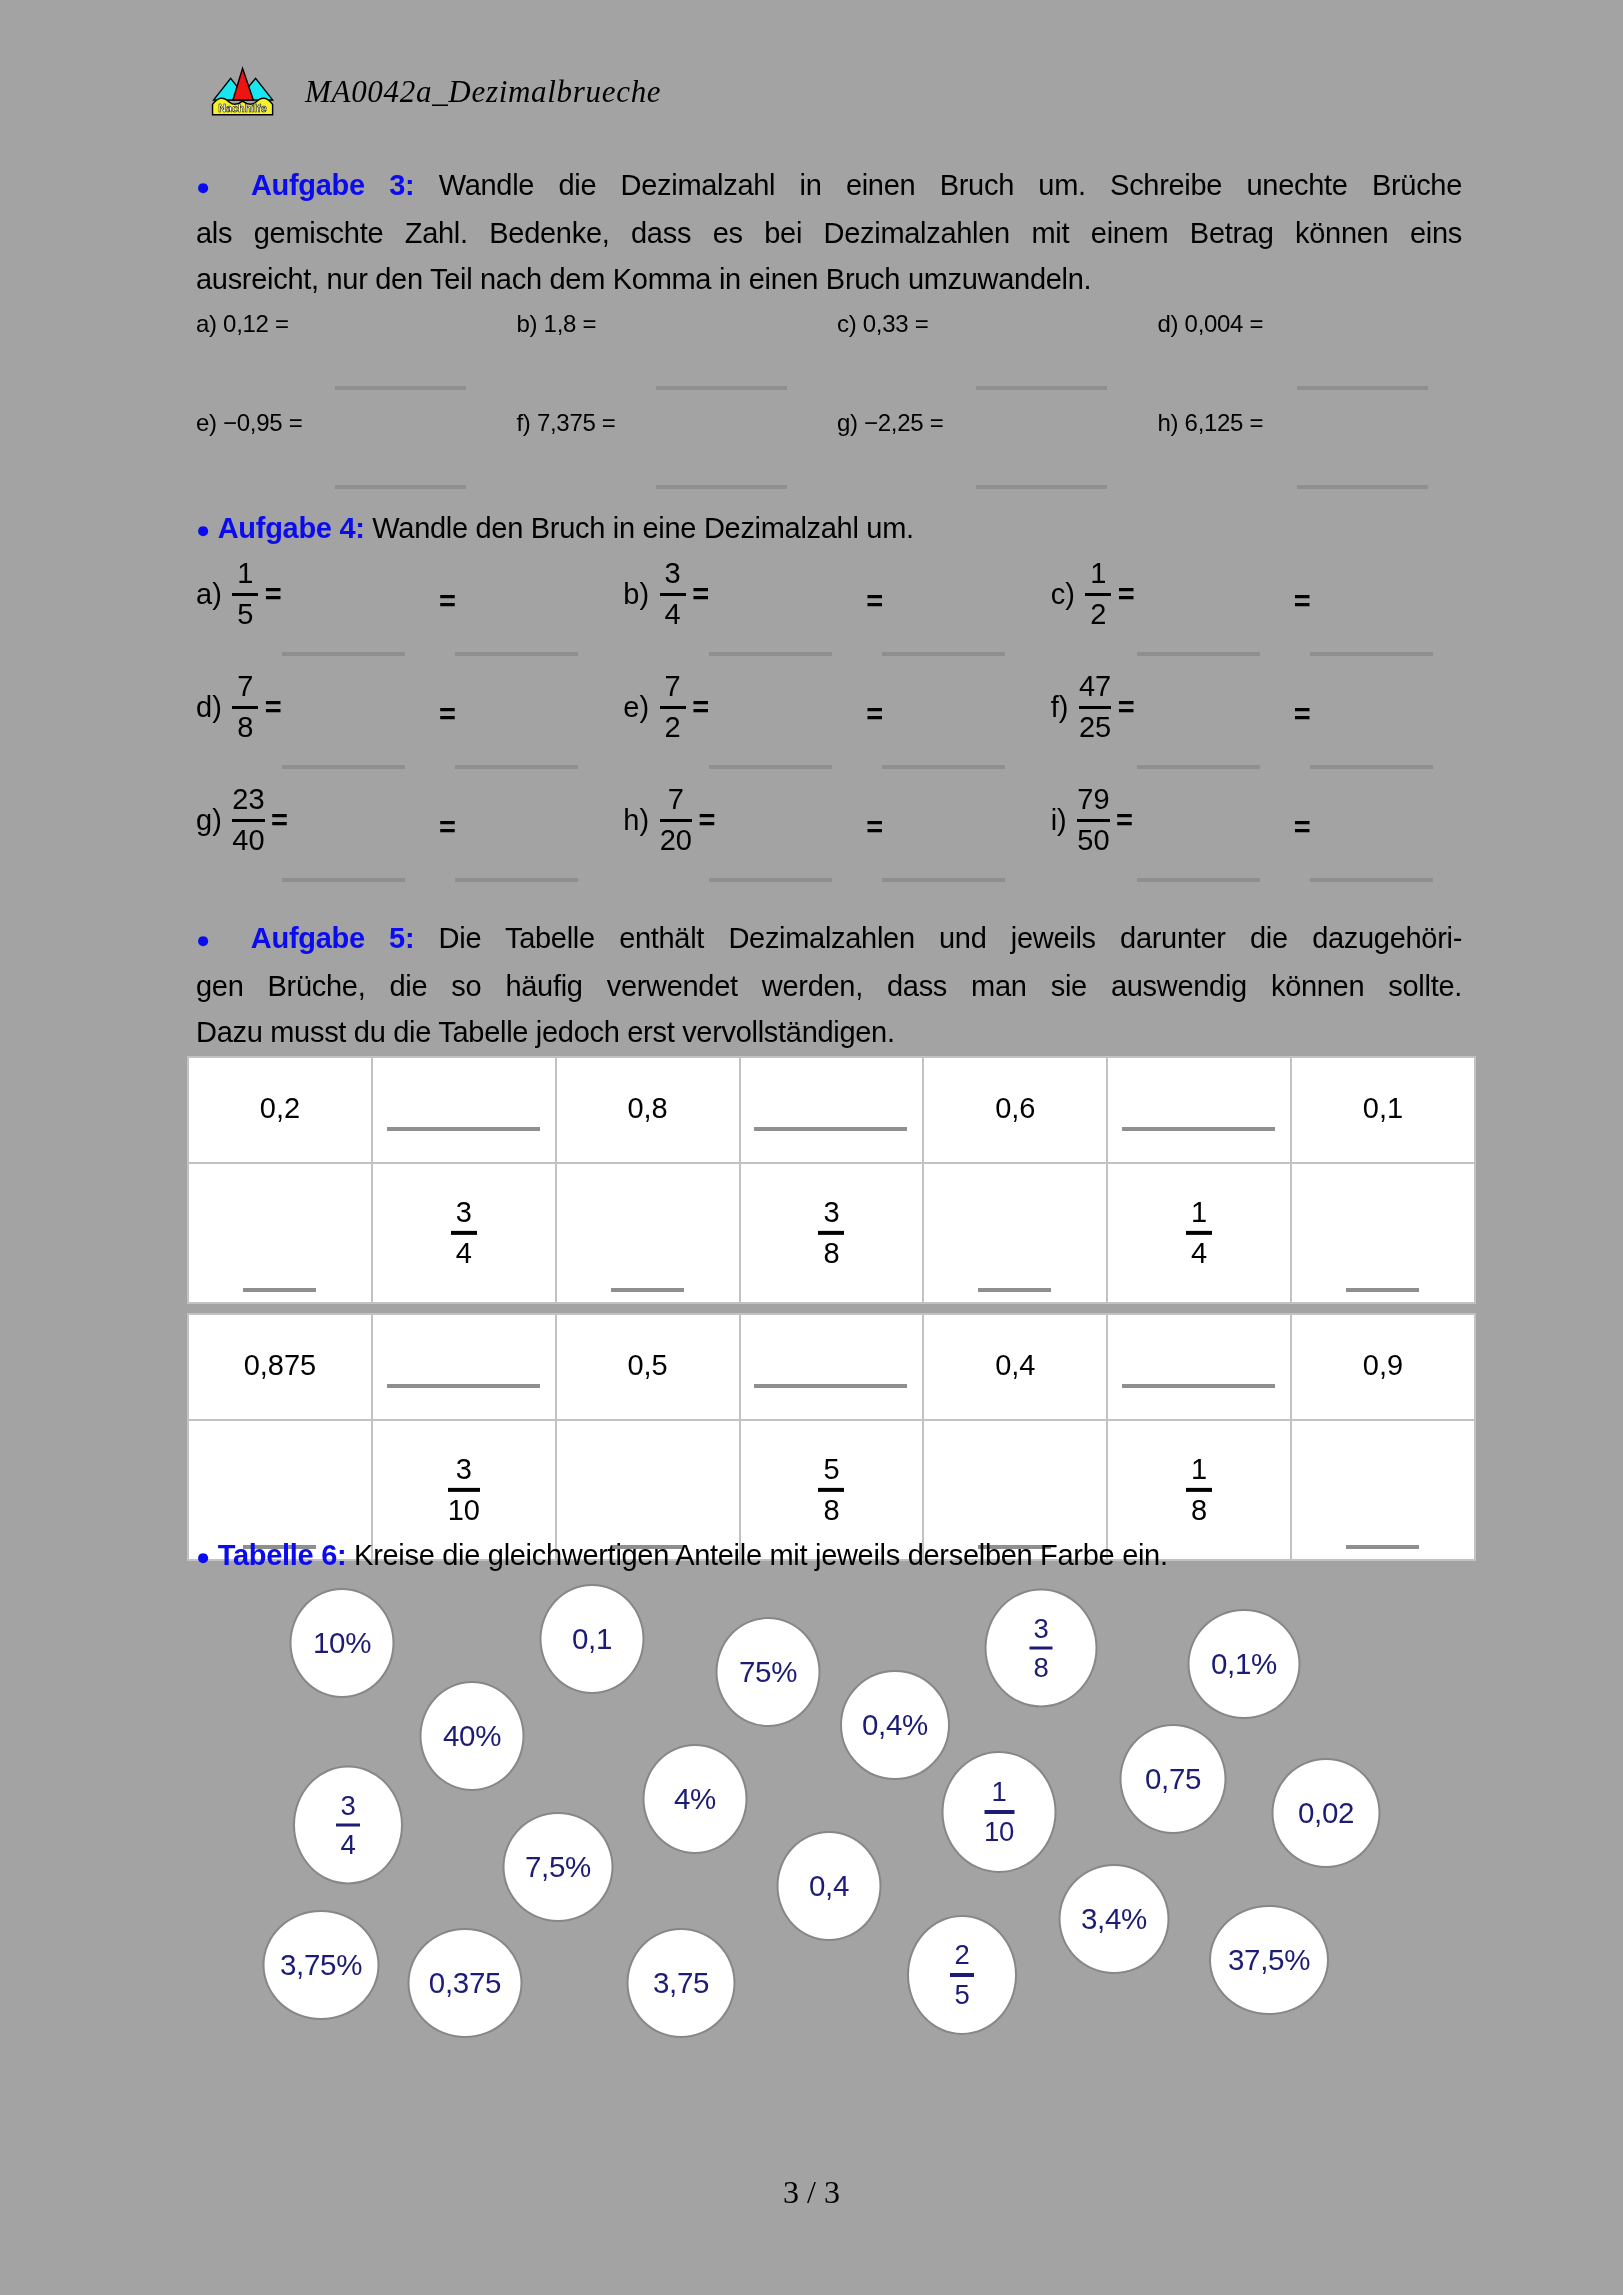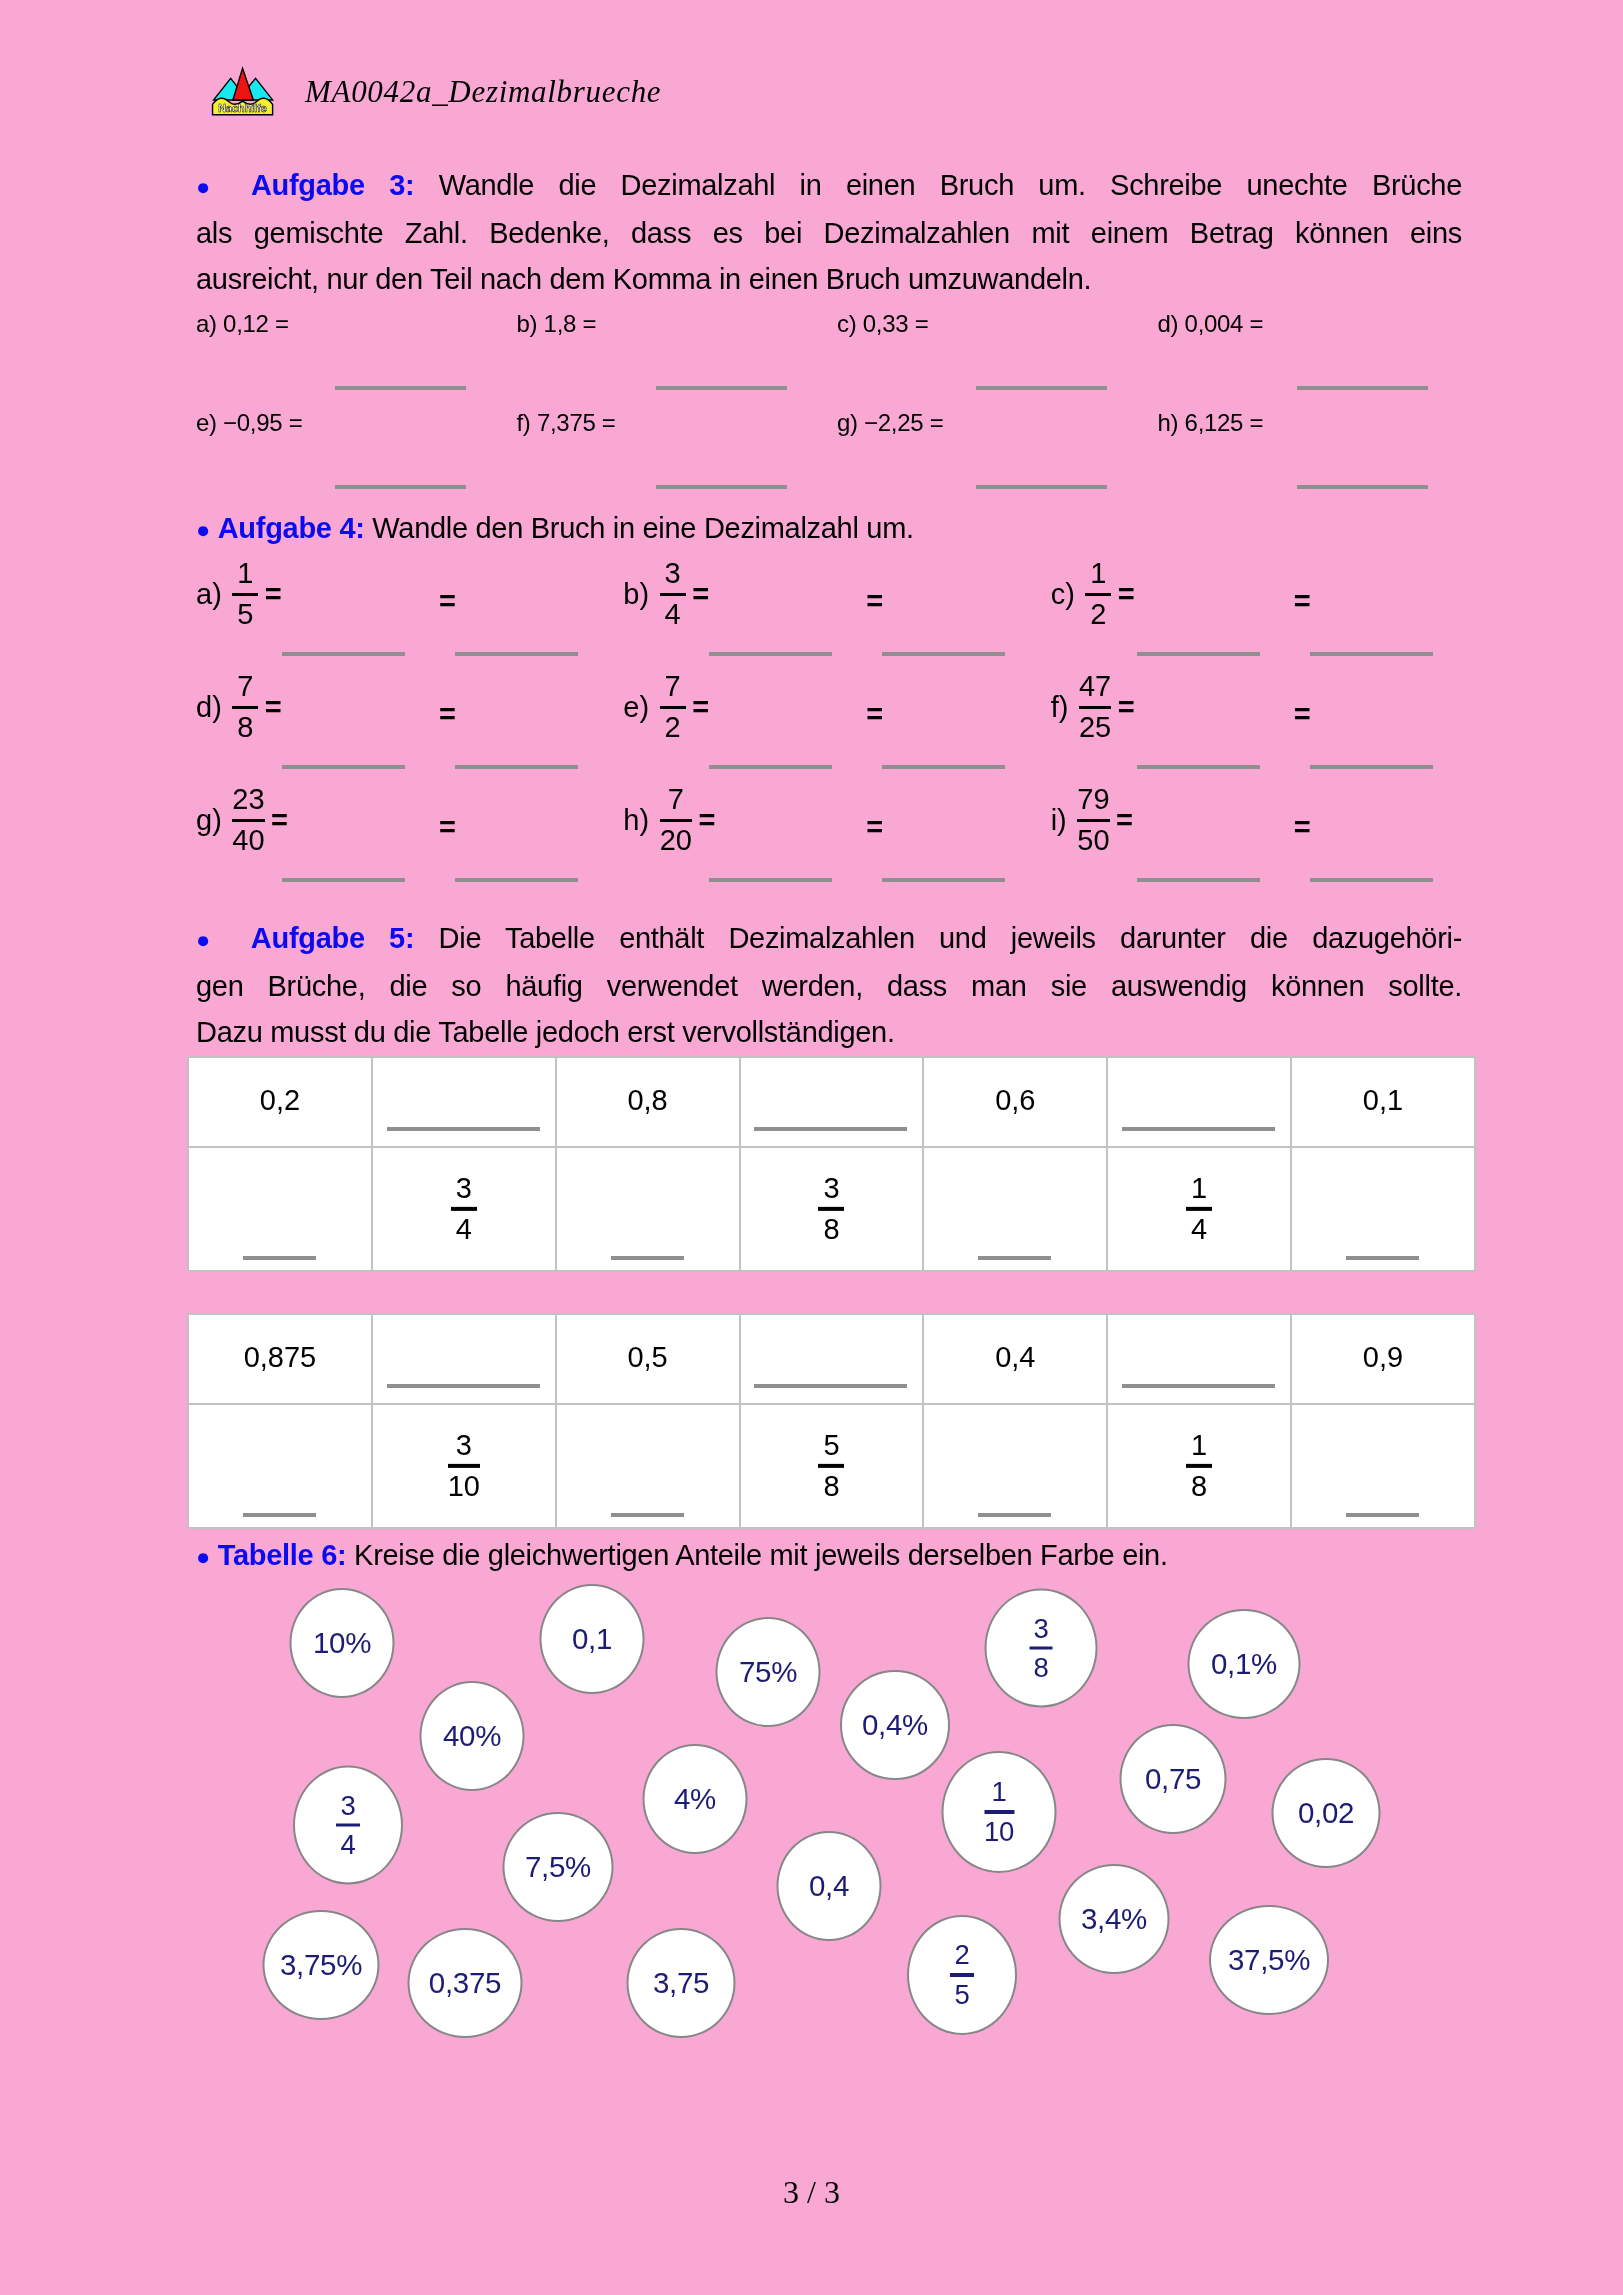--- a/index.html
+++ b/index.html
@@ -1,20 +1,20 @@
 <!DOCTYPE html>
 <html style="--accent: #0b0bf0; --navy: #1c1c74; --blank: #8f8f8f; --tborder: #c2c2c2; --cstroke: #878787;font-size:10.5px"><head>
 <meta charset="utf-8">
 <style>
   :root{
     --accent:#0b0bf0; --navy:#1c1c74; --blank:#8f8f8f; --tborder:#c2c2c2; --cstroke:#878787;
   }
   html,body{margin:0;padding:0;background:#ffffff;}
   .page{
-    position:relative; width:1623px; height:2295px; background:#f9a8d4; overflow:hidden;
+    position:relative; width:1623px; height:2295px; background:#a3a3a3; overflow:hidden;
     font-family:"Liberation Sans", sans-serif; color:#000;
   }
   
   .hdr{position:absolute; left:208px; top:63px; display:flex; align-items:center;}
   .logo{width:68px; height:58px; flex:0 0 auto;}
   .doc-title{font-family:"Liberation Serif", serif; font-style:italic; font-size:31px; margin-left:29px; letter-spacing:0.7px;}
   
   .para{position:absolute; left:196px; width:1266px; font-size:29px; line-height:46px; letter-spacing:-0.3px;}
   .t3para{top:162px;} .t5para{top:915px;}
   .pline{white-space:normal;}
@@ -35,21 +35,21 @@
   .a4-id{font-size:29px; margin-right:10.5px;}
   .frac{display:inline-flex; flex-direction:column; align-items:center; font-size:29px; line-height:1.02; font-weight:normal;}
   .frac .bar{align-self:stretch; min-width:26px; height:3.3px; background:currentColor; margin:3.9px 0;}
   .a4-eq{font-size:29px; margin-left:6.5px; font-weight:bold;}
   .a4-eq2{position:absolute; left:243px; top:31px; font-size:29px; font-weight:bold;}
   .a4-blank{position:absolute; top:98px; width:123px; border-top:4.6px solid var(--blank);}
   .a4-blank.b1{left:86px;} .a4-blank.b2{left:259px;}
   
   .wtable{position:absolute; left:187px; width:1289px; border-collapse:collapse; table-layout:fixed;}
   .wtable.tb1{top:1056px;} .wtable.tb2{top:1313px;}
-  .wtable td{border:2.6px solid var(--tborder); position:relative; padding:0; background:#fff;}
+  .wtable td{border:2.6px solid var(--tborder); position:relative; padding:8px; background:#fff;}
   .wtable tr.r1 td{height:88px;}
   .wtable tr.r2 td{height:122px;}
   .dec{position:absolute; left:0; right:0; top:50%; transform:translateY(-54%); text-align:center; font-size:29px;}
   .blank-long{position:absolute; left:50%; top:69px; width:153px; margin-left:-77px; border-top:4.6px solid var(--blank);}
   .tfrac{position:absolute; left:0; right:0; top:50%; transform:translateY(-50%); display:flex; justify-content:center;}
   .blank-small{position:absolute; left:50%; bottom:10.5px; width:73px; margin-left:-37px; border-top:4.6px solid var(--blank);}
   
   .circles{position:absolute; left:0; top:0; width:1623px; height:2295px;}
   .circle{
     position:absolute; width:105px; height:110px; transform:translate(-50%,-50%);

